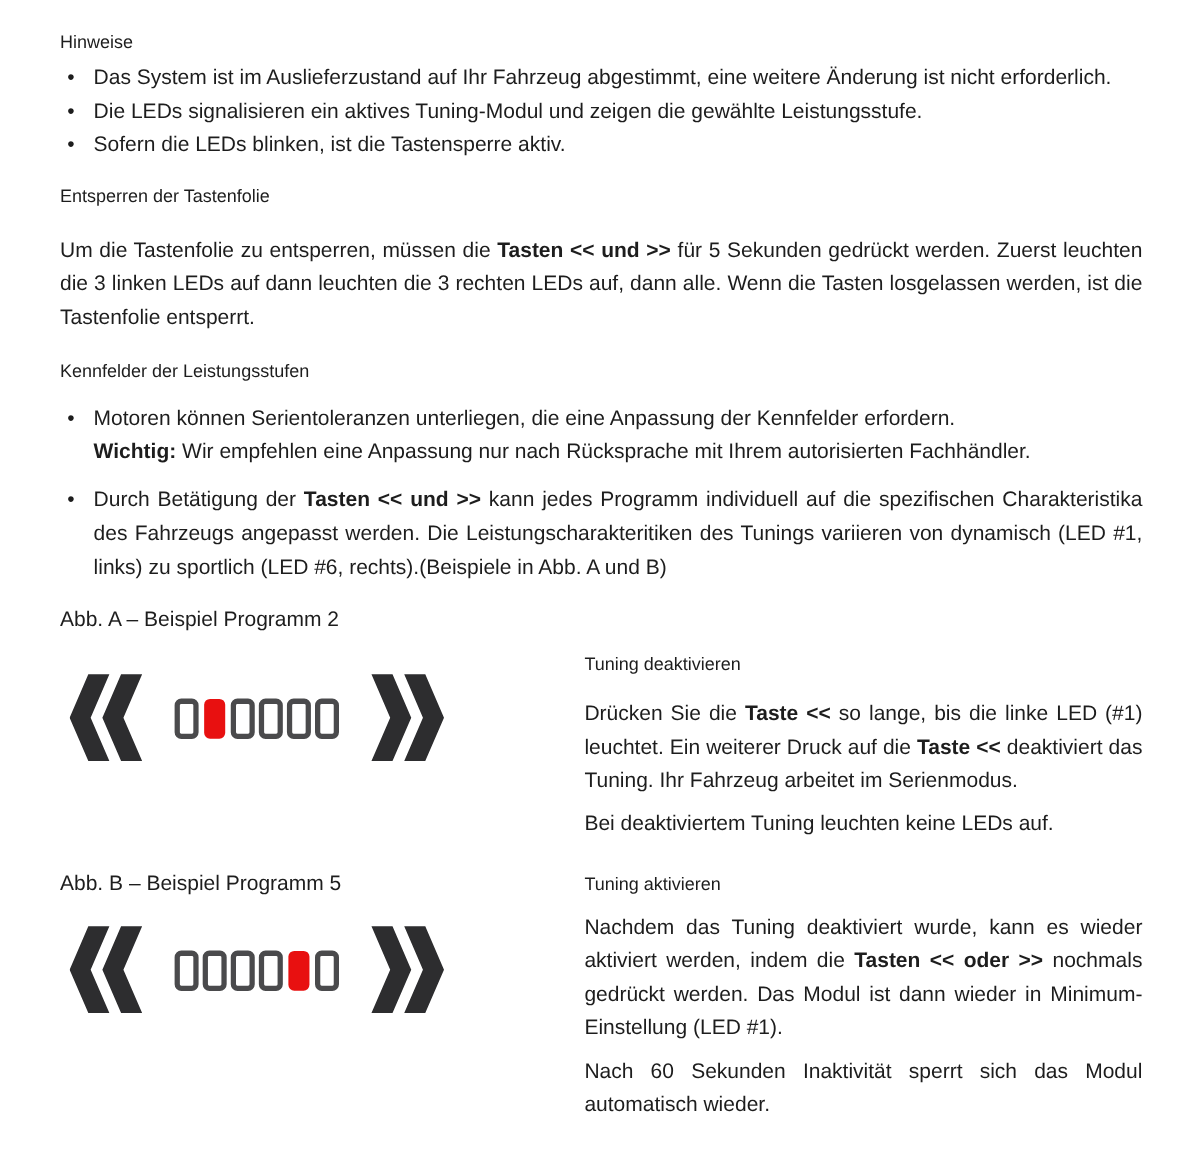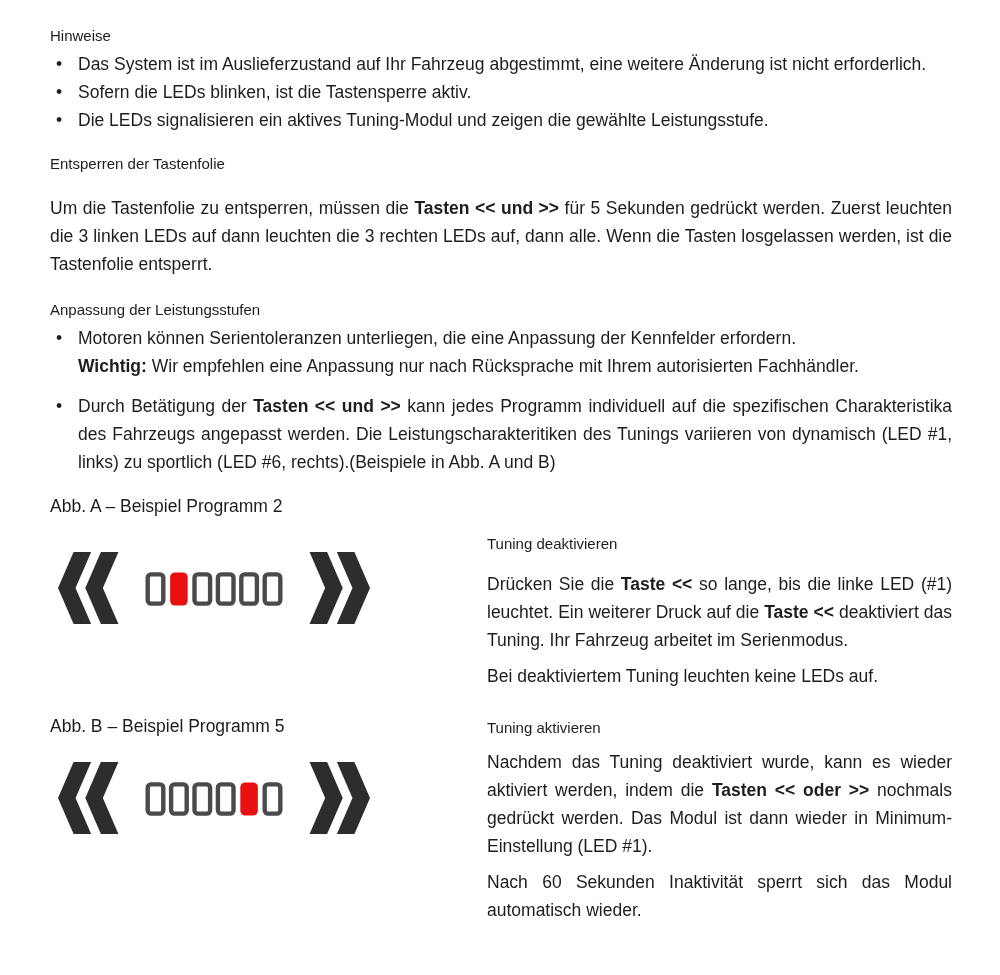--- a/index.html
+++ b/index.html
@@ -41,21 +41,21 @@
   li::before {
     content: "\2022";
     position: absolute;
     left: 6px;
     top: 0;
   }
   
   .sec-entsperren { margin-top: 16px; }
   .sec-entsperren .para-block { margin-top: 16px; }
   .sec-anpassung { margin-top: 18px; }
-  .sec-anpassung ul { }
+  .sec-anpassung ul { margin-top: 10px; }
   .sec-anpassung .bullet-2 { margin-top: 12px; }
   
   .columns {
     display: flex;
     margin-top: 12px;
   }
   .col-left {
     width: 437px;
     flex: 0 0 437px;
   }
@@ -77,34 +77,34 @@
 </style>
 </head>
 <body>
 
 <div class="page">
 
   <section class="sec-hinweise">
     <h3>Hinweise</h3>
     <ul>
       <li class="just"><span>Das System ist im Auslieferzustand auf Ihr Fahrzeug abgestimmt, eine weitere Änderung ist nicht erforderlich.</span></li>
+      <li><span>Die LEDs signalisieren ein aktives Tuning-Modul und zeigen die gewählte Leistungsstufe.</span></li>
       <li><span>Sofern die LEDs blinken, ist die Tastensperre aktiv.</span></li>
-      <li><span>Die LEDs signalisieren ein aktives Tuning-Modul und zeigen die gewählte Leistungsstufe.</span></li>
     </ul>
   </section>
 
   <section class="sec-entsperren">
     <h3>Entsperren der Tastenfolie</h3>
     <div class="para-block">
       <p class="just"><span>Um die Tastenfolie zu entsperren, müssen die </span><b>Tasten &lt;&lt; und &gt;&gt;</b><span> für 5 Sekunden gedrückt werden. Zuerst leuchten die 3 linken LEDs auf dann leuchten die 3 rechten LEDs auf, dann alle. Wenn die Tasten losgelassen werden, ist die Tastenfolie entsperrt.</span></p>
     </div>
   </section>
 
   <section class="sec-anpassung">
-    <h3>Anpassung der Leistungsstufen</h3>
+    <h3>Kennfelder der Leistungsstufen</h3>
     <ul>
       <li class="bullet-1">
         <p><span>Motoren können Serientoleranzen unterliegen, die eine Anpassung der Kennfelder erfordern.</span></p>
         <p><b>Wichtig:</b><span> Wir empfehlen eine Anpassung nur nach Rücksprache mit Ihrem autorisierten Fachhändler.</span></p>
       </li>
       <li class="bullet-2 just"><span>Durch Betätigung der </span><b>Tasten &lt;&lt; und &gt;&gt;</b><span> kann jedes Programm individuell auf die spezifischen Charakteristika des Fahrzeugs angepasst werden. Die Leistungscharakteritiken des Tunings variieren von dynamisch (LED #1, links) zu sportlich (LED #6, rechts).(Beispiele in Abb. A und B)</span></li>
     </ul>
   </section>
 
   <div class="columns">

